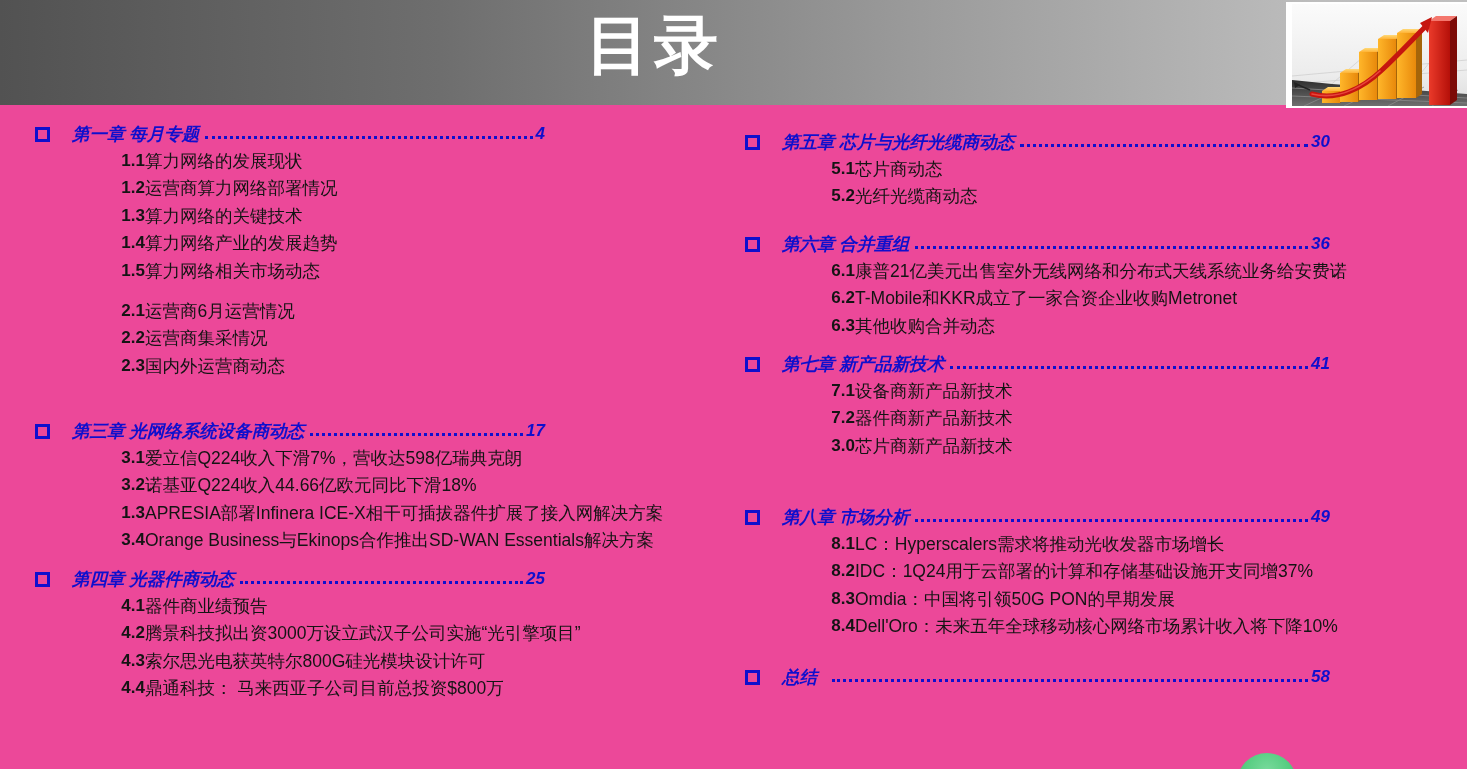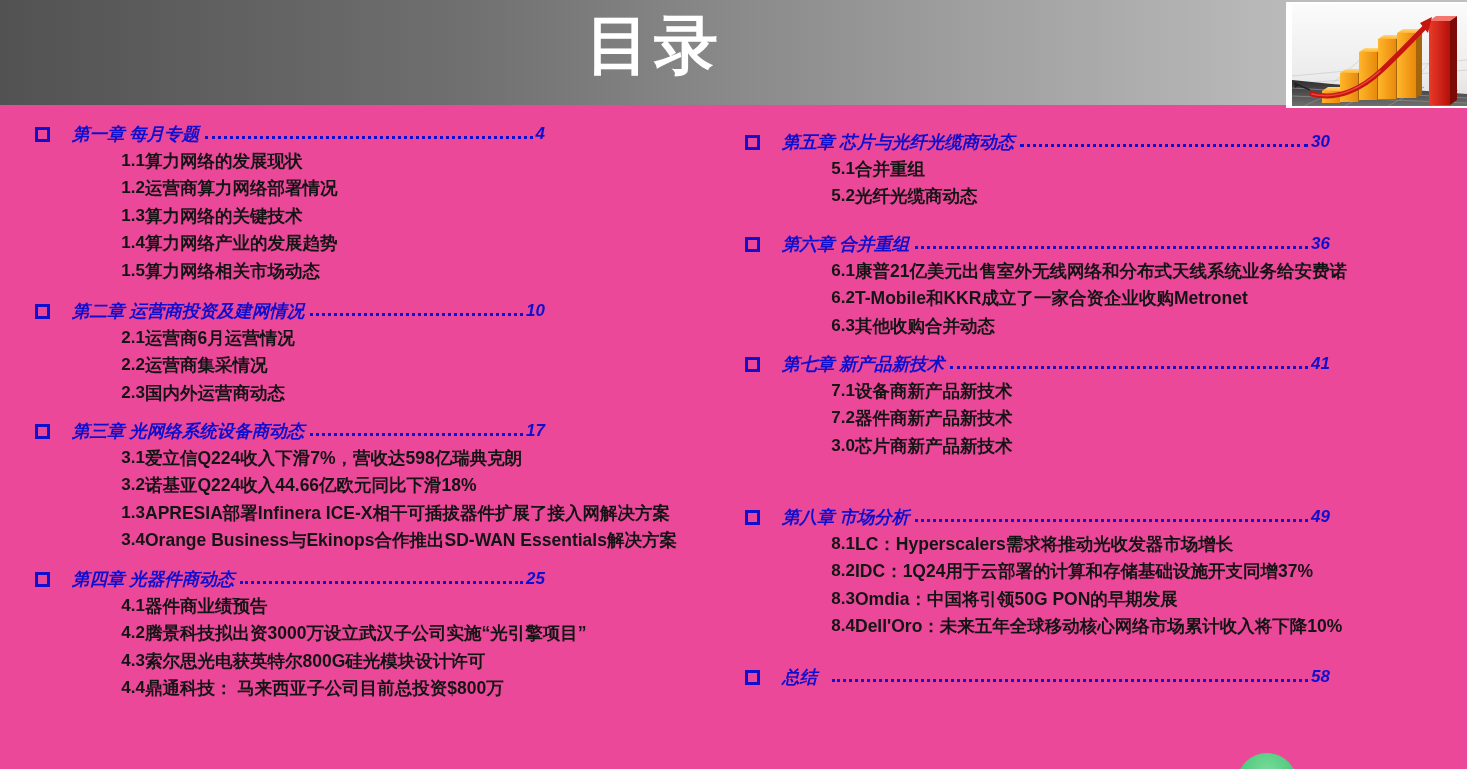--- a/index.html
+++ b/index.html
@@ -28,21 +28,21 @@
   }
   .ch-label{font-size:17.5px;font-weight:700;color:#0f0fcd;white-space:nowrap;}
   .leader{
     flex:1 1 auto;min-width:18px;height:0;
     border-bottom:3px dotted #0f0fcd;
     transform:translateY(4px);margin-left:6px;margin-right:3px;
   }
   .ch-page{font-size:17px;font-weight:700;color:#0f0fcd;}
   .item{display:flex;align-items:center;height:27.5px;}
   .item-num{width:73px;flex:0 0 73px;font-size:17px;font-weight:700;color:#141414;text-align:right;}
-  .item-text{font-size:17.5px;color:#141414;white-space:nowrap;font-weight:bold;}
+  .item-text{font-size:17.5px;color:#141414;white-space:nowrap;}
   .green-dot{
     position:absolute;left:1237px;top:753px;width:60px;height:60px;border-radius:50%;
     background:radial-gradient(circle at 50% 30%,#79da9c 0%,#4cc979 55%,#35b463 100%);
     border:none;cursor:pointer;
   }
 </style>
 </head>
 <body>
 
 <div class="page">
@@ -154,26 +154,20 @@
           <span class="item-text">算力网络产业的发展趋势</span>
         </div>
         <div class="item">
           <span class="item-num">1.5</span>
           <span class="item-text">算力网络相关市场动态</span>
         </div>
       </div>
   </section>
 
   <section class="chapter" style="left:35px;top:297px;width:510px">
-    <div class="ch-head">
-      <span class="bullet"></span>
-      <span class="ch-label">第二章 运营商投资及建网情况</span>
-      <span class="leader"></span>
-      <span class="ch-page">10</span>
-    </div>
     <div class="items">
         <div class="item">
           <span class="item-num">2.1</span>
           <span class="item-text">运营商6月运营情况</span>
         </div>
         <div class="item">
           <span class="item-num">2.2</span>
           <span class="item-text">运营商集采情况</span>
         </div>
         <div class="item">
@@ -240,21 +234,21 @@
   <section class="chapter" style="left:745px;top:128px;width:585px">
     <div class="ch-head">
       <span class="bullet"></span>
       <span class="ch-label">第五章 芯片与光纤光缆商动态</span>
       <span class="leader"></span>
       <span class="ch-page">30</span>
     </div>
     <div class="items">
         <div class="item">
           <span class="item-num">5.1</span>
-          <span class="item-text">合并重组</span>
+          <span class="item-text">芯片商动态</span>
         </div>
         <div class="item">
           <span class="item-num">5.2</span>
           <span class="item-text">光纤光缆商动态</span>
         </div>
       </div>
   </section>
 
   <section class="chapter" style="left:745px;top:230px;width:585px">
     <div class="ch-head">

